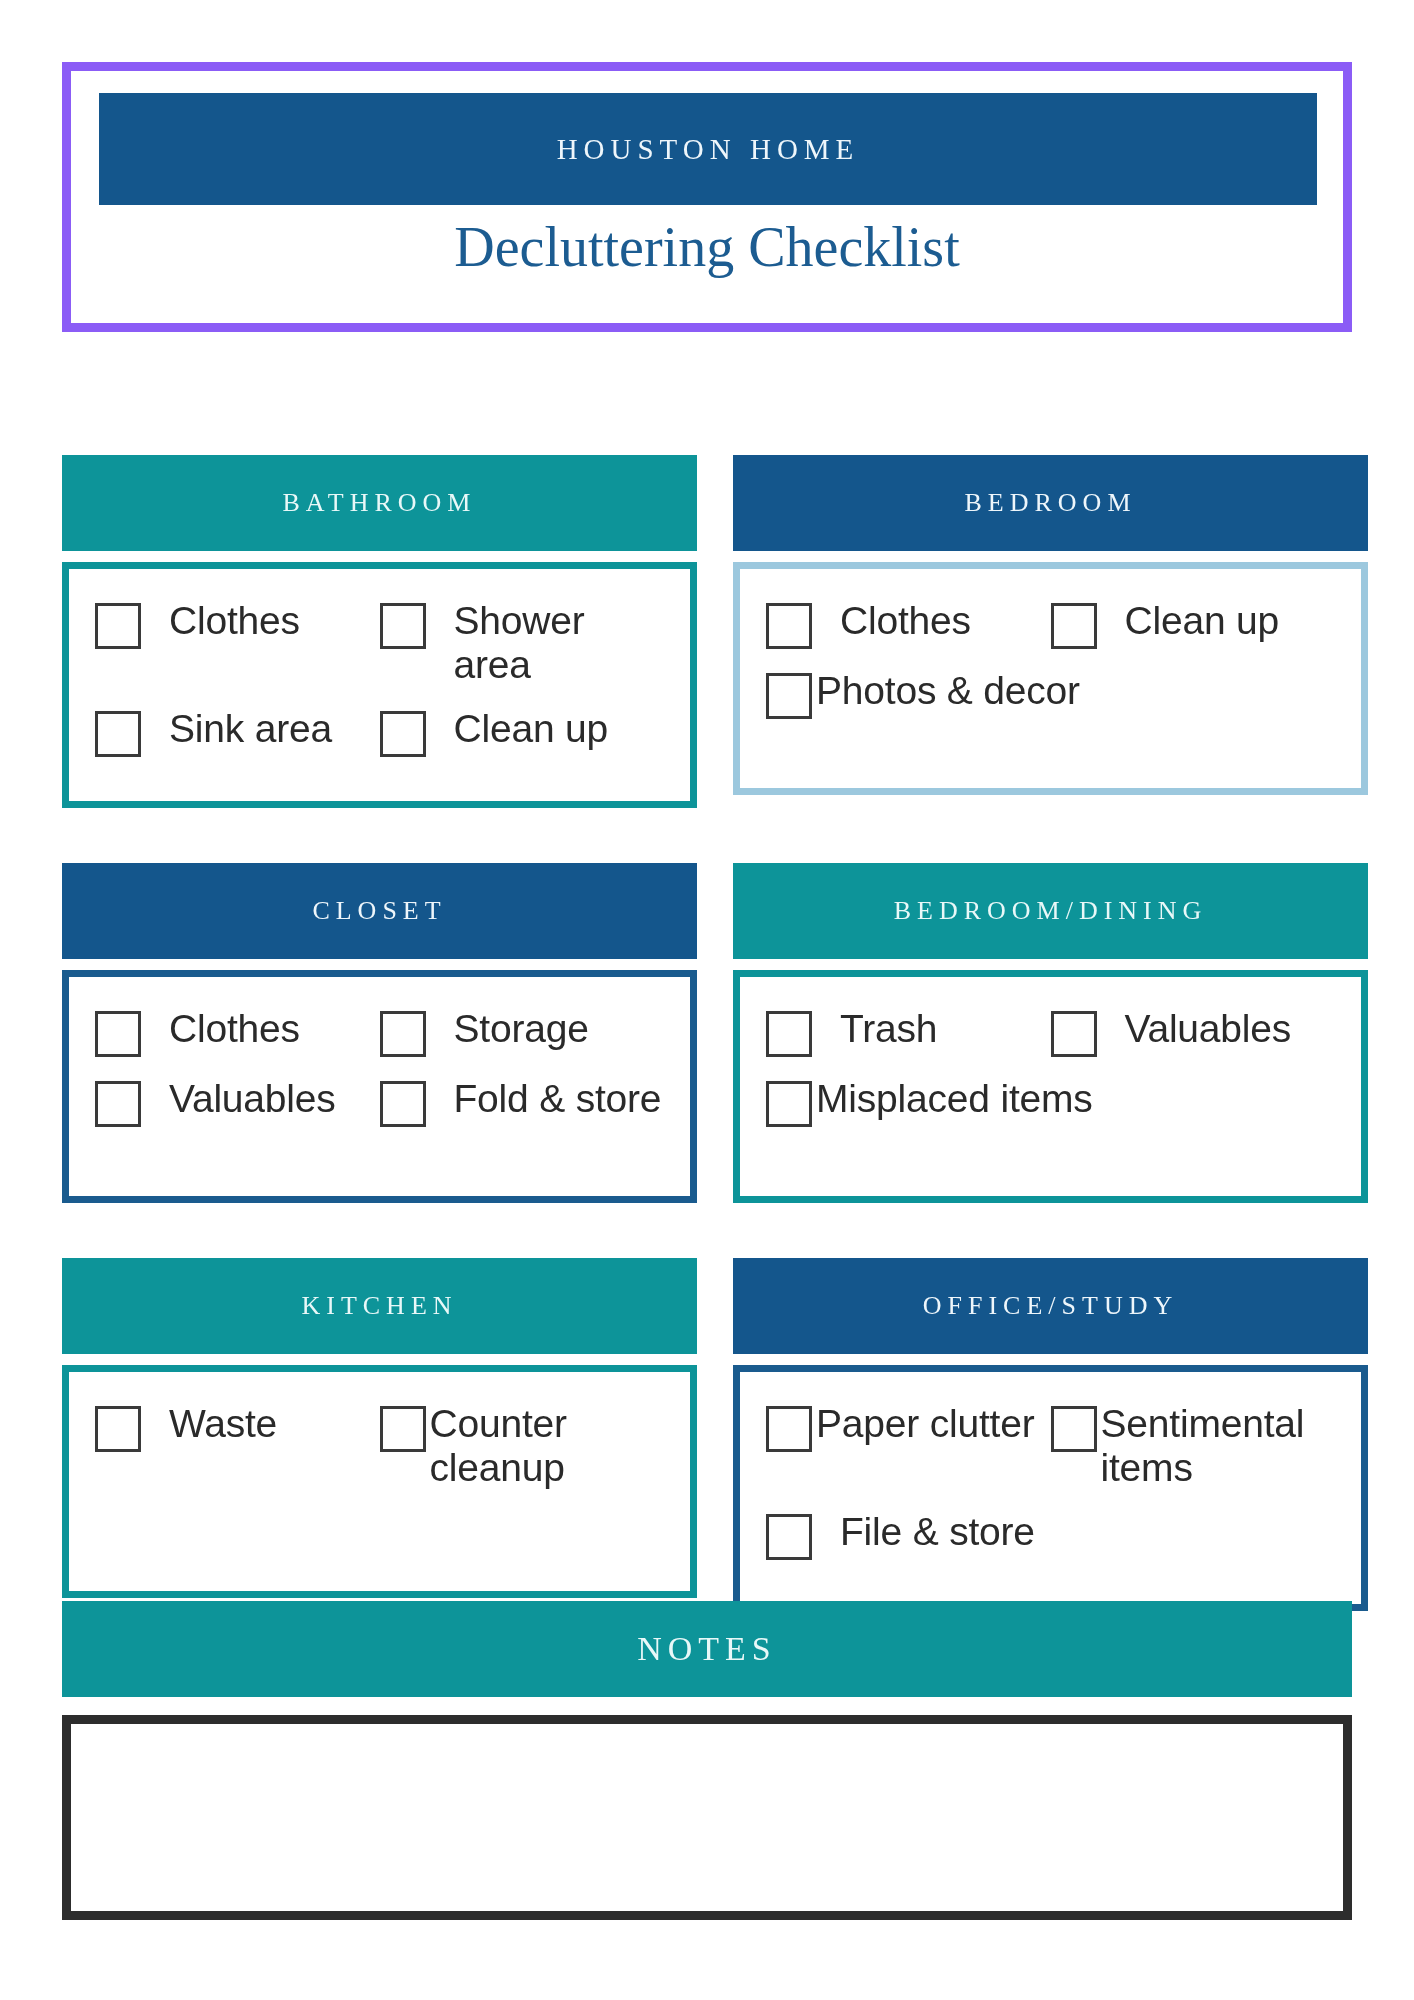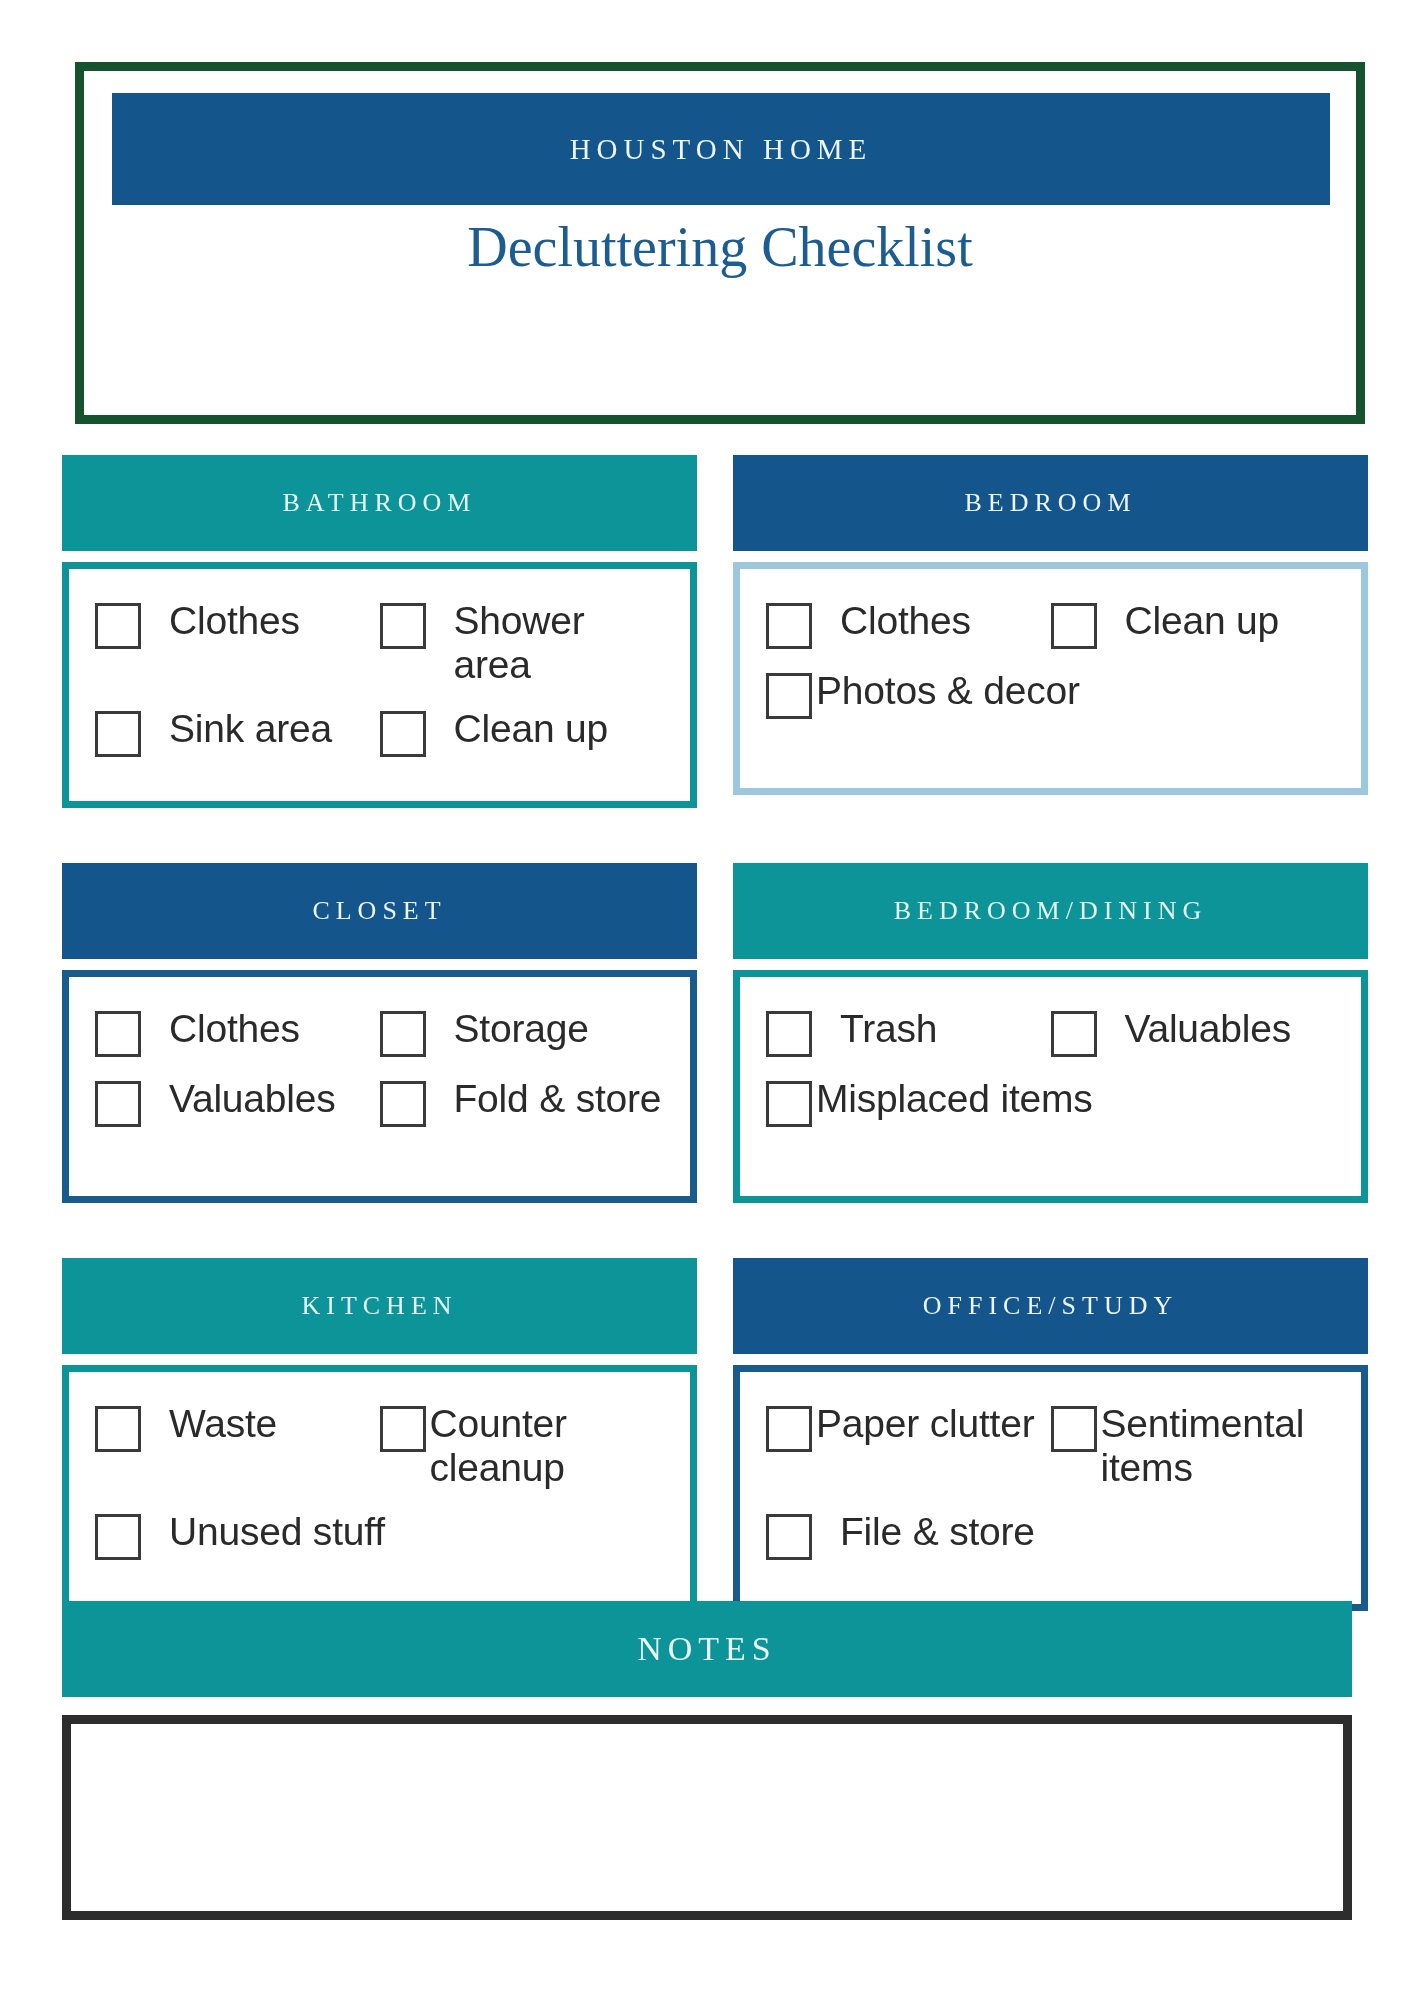--- a/index.html
+++ b/index.html
@@ -15,25 +15,24 @@
     position:relative;
     width:1414px; height:2000px;
     box-sizing:border-box;
     padding:0;
   }
 
   
   .header-frame{
     position:absolute;
     left:62px; top:62px;
-    width:1290px; height:362px;
-    box-sizing:border-box;
-    border:9px solid #14532d;
-    background:#ffffff;
-    margin-left:13px;
+    width:1290px; height:270px;
+    box-sizing:border-box;
+    border:9px solid #8b5cf6;
+    background:#ffffff;
   }
   .brand-band{
     position:absolute;
     left:28px; top:22px;
     width:1218px; height:112px;
     background:#14568c;
     display:flex; align-items:center; justify-content:center;
   }
   .brand-text{
     font-family:"Liberation Serif", serif;
@@ -251,24 +250,20 @@
         </div>
         <div class="sec-body body-teal">
           <div class="item w-half">
             <span class="cbox"></span>
             <span class="ilabel">Waste</span>
           </div>
           <div class="item w-half tight">
             <span class="cbox"></span>
             <span class="ilabel">Counter cleanup</span>
           </div>
-          <div class="item w-full">
-            <span class="cbox"></span>
-            <span class="ilabel">Unused stuff</span>
-          </div>
         </div>
       </div>
       <div class="section">
         <div class="sec-head head-blue">
           <span class="sec-title">OFFICE/STUDY</span>
         </div>
         <div class="sec-body body-blue">
           <div class="item w-half tight">
             <span class="cbox"></span>
             <span class="ilabel">Paper clutter</span>

